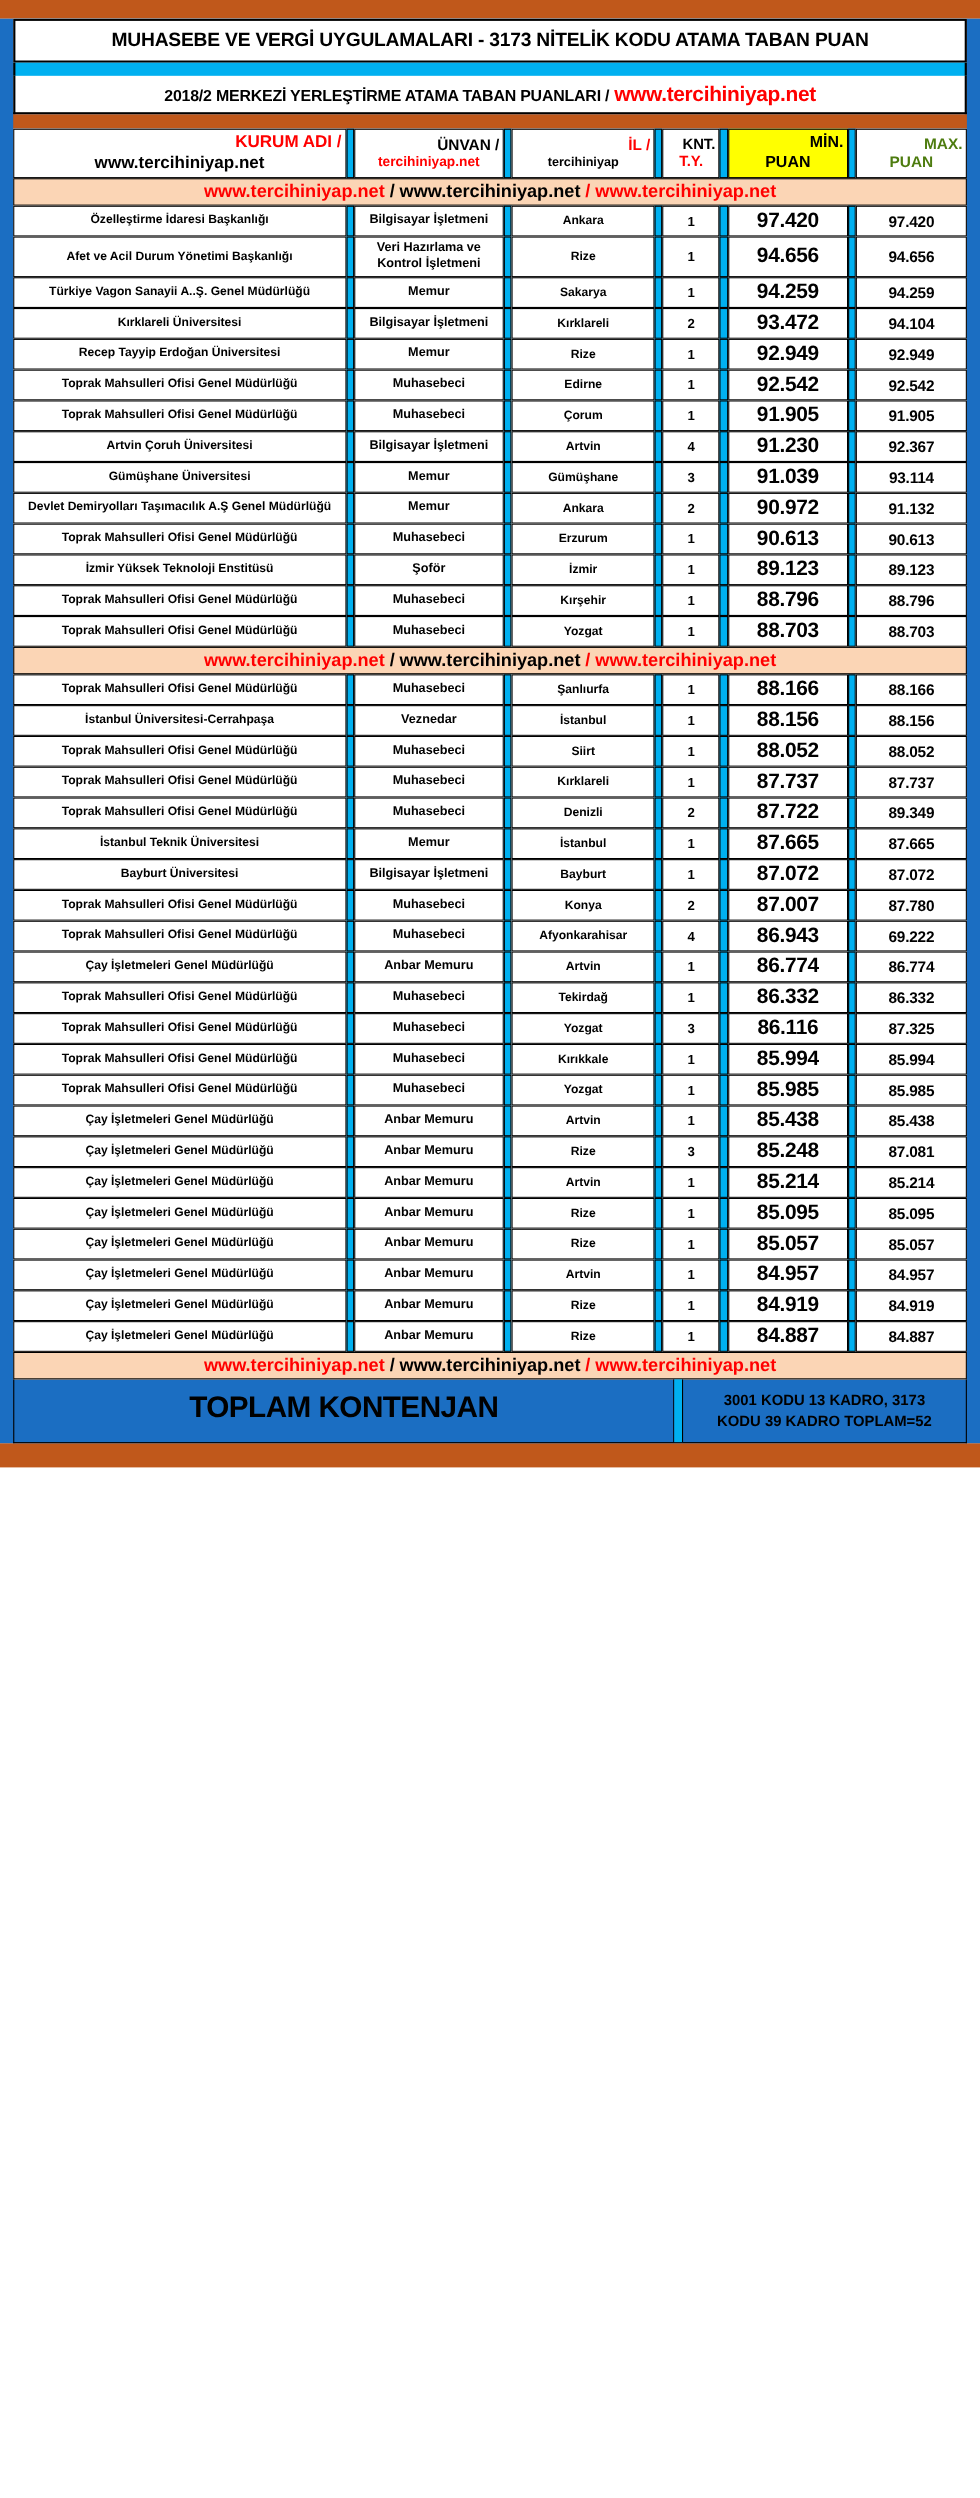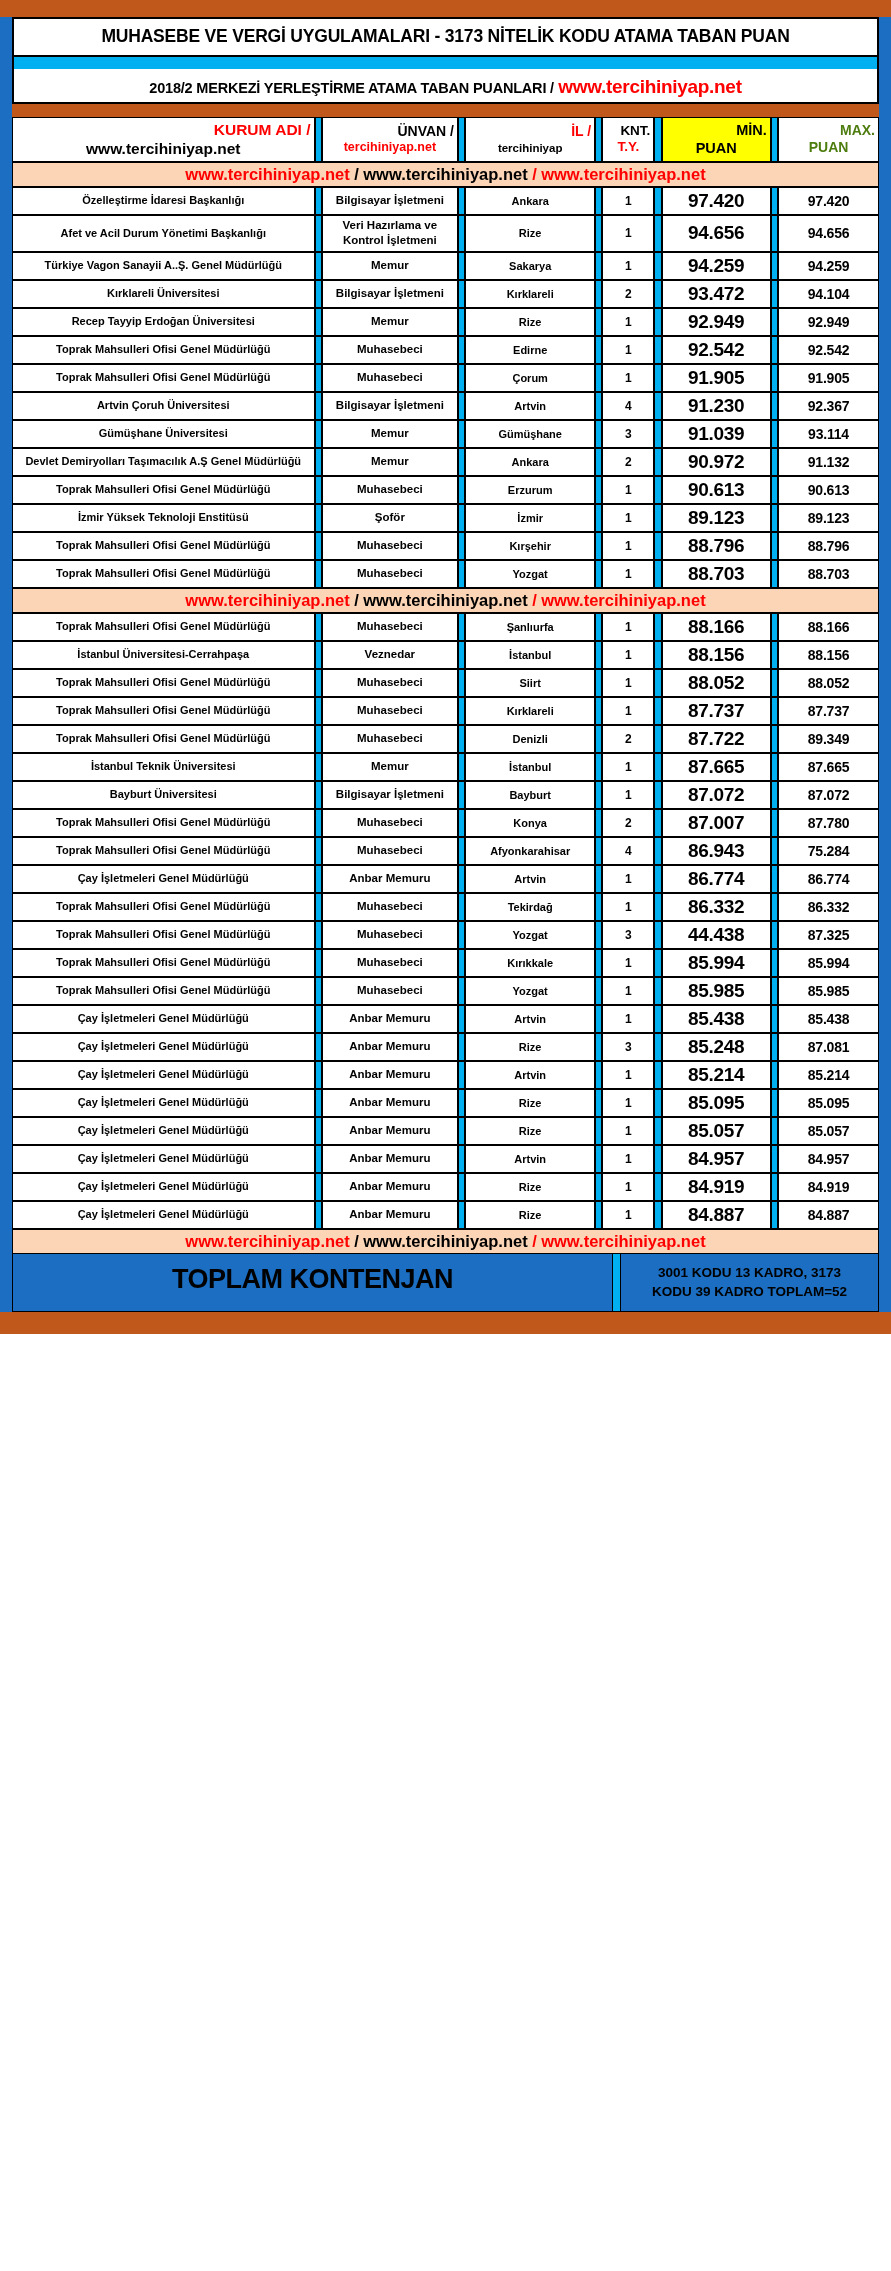--- a/index.html
+++ b/index.html
@@ -556,21 +556,21 @@
             <td class="kurum">Toprak Mahsulleri Ofisi Genel Müdürlüğü</td>
             <td class="sep"></td>
             <td class="unvan">Muhasebeci</td>
             <td class="sep"></td>
             <td class="il">Afyonkarahisar</td>
             <td class="sep"></td>
             <td class="knt">4</td>
             <td class="sep"></td>
             <td class="minp">86.943</td>
             <td class="sep"></td>
-            <td class="maxp">75.284</td>
+            <td class="maxp">69.222</td>
           </tr>
           <tr>
             <td class="kurum">Çay İşletmeleri Genel Müdürlüğü</td>
             <td class="sep"></td>
             <td class="unvan">Anbar Memuru</td>
             <td class="sep"></td>
             <td class="il">Artvin</td>
             <td class="sep"></td>
             <td class="knt">1</td>
             <td class="sep"></td>
@@ -593,21 +593,21 @@
           </tr>
           <tr>
             <td class="kurum">Toprak Mahsulleri Ofisi Genel Müdürlüğü</td>
             <td class="sep"></td>
             <td class="unvan">Muhasebeci</td>
             <td class="sep"></td>
             <td class="il">Yozgat</td>
             <td class="sep"></td>
             <td class="knt">3</td>
             <td class="sep"></td>
-            <td class="minp">44.438</td>
+            <td class="minp">86.116</td>
             <td class="sep"></td>
             <td class="maxp">87.325</td>
           </tr>
           <tr>
             <td class="kurum">Toprak Mahsulleri Ofisi Genel Müdürlüğü</td>
             <td class="sep"></td>
             <td class="unvan">Muhasebeci</td>
             <td class="sep"></td>
             <td class="il">Kırıkkale</td>
             <td class="sep"></td>

